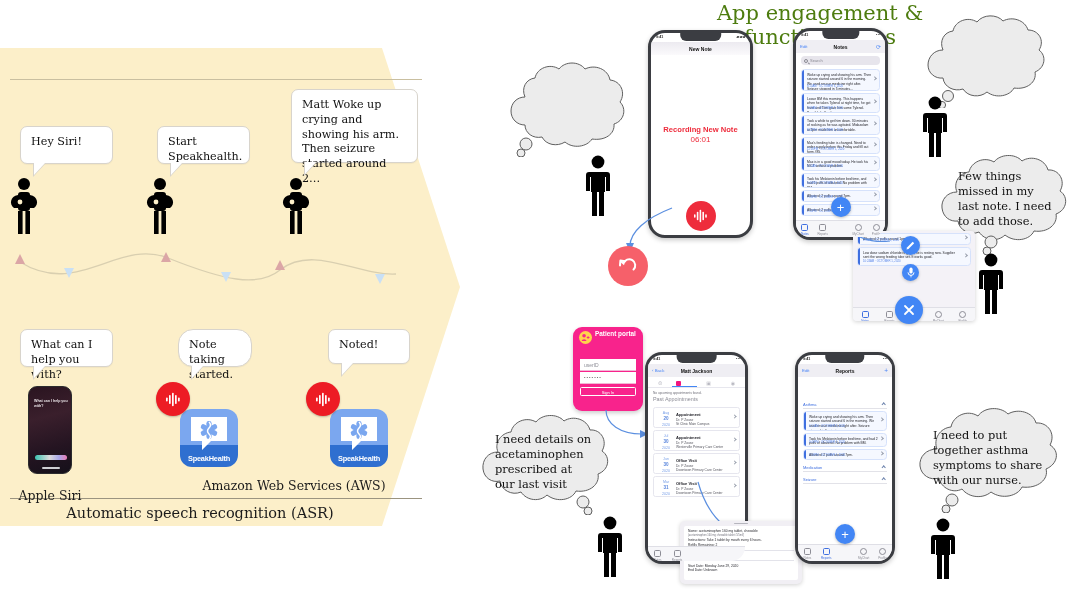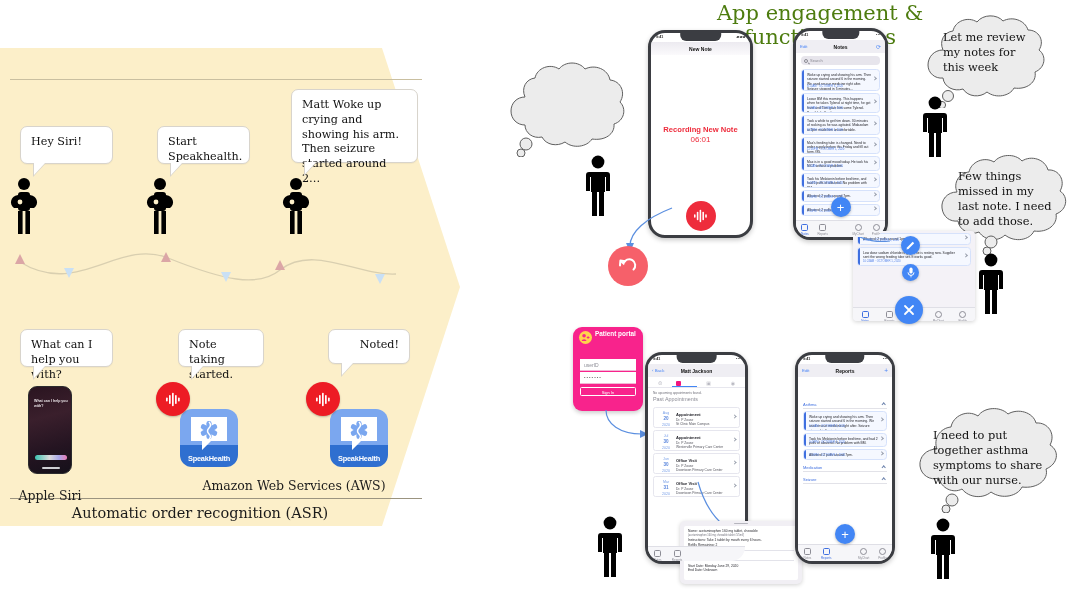--- a/index.html
+++ b/index.html
@@ -358,21 +358,21 @@
   .arrow-svg { position: absolute; left: 0; top: 0; overflow: visible; }
 </style>
 </head>
 <body>
 
 <div class="stage">
 
   <div id="asr-panel"></div>
   <div id="asr-title-rule"></div>
   <div id="asr-footer-rule"></div>
-  <div id="asr-footer">Automatic order recognition (ASR)</div>
+  <div id="asr-footer">Automatic speech recognition (ASR)</div>
 
   <div class="sbubble" style="left:157px;top:126px;width:93px;height:38px;">
     <span>Start Speakhealth.</span>
     <i class="tail"></i>
     <i class="tail-i"></i>
   </div>
   <div class="sbubble" style="left:20px;top:126px;width:93px;height:38px;">
     <span>Hey Siri!</span>
     <i class="tail"></i>
     <i class="tail-i"></i>
@@ -430,26 +430,26 @@
       <polygon points="213,26 223,26 218,36" fill="#c9e0f5"></polygon>
       <polygon points="367,28 377,28 372,38" fill="#c9e0f5"></polygon>
     </svg>
   </div>
 
   <div class="sbubble" style="left:20px;top:329px;width:93px;height:38px;">
     <span>What can I help you with?</span>
     <i class="tail"></i>
     <i class="tail-i"></i>
   </div>
-  <div class="sbubble" style="left:178px;top:329px;width:86px;height:38px;">
+  <div class="sbubble" style="left:178px;top:329px;width:74px;height:38px;border-radius:15px;">
     <span>Note taking started.</span>
     <i class="tail"></i>
     <i class="tail-i"></i>
   </div>
-  <div class="sbubble" style="left:328px;top:329px;width:82px;height:35px;text-align:right;">
+  <div class="sbubble" style="left:328px;top:329px;width:82px;height:35px;">
     <span>Noted!</span>
     <i class="tail"></i>
     <i class="tail-i"></i>
   </div>
 
   <div id="siri-phone">
     <div class="siri-text">What can I help you with?</div>
     <div class="siri-wave"></div>
     <div class="siri-home"></div>
   </div>
@@ -648,21 +648,20 @@
 
   <div class="cloud" style="left:913px;top:12px;width:150px;height:96px;">
     <svg width="150" height="96" viewBox="0 0 150 96">
       <path d="M30 38 C21 38 15 45 15 53 C15 61 22 67 30 66 C31 75 41 80 50 77
                C55 85 67 86 74 80 C83 87 97 84 101 76 C114 78 124 70 122 60
                C132 56 134 44 126 38 C132 29 126 18 115 18 C112 8 99 4 90 9
                C84 2 70 2 64 10 C55 4 42 9 40 19 C31 20 26 29 30 38 Z" fill="#ececec" stroke="#5f5f5f" stroke-width="1"></path>
       <circle cx="35" cy="84" r="5.5" fill="#ececec" stroke="#5f5f5f" stroke-width="1"></circle>
       <circle cx="29" cy="93" r="3.6" fill="#ececec" stroke="#5f5f5f" stroke-width="1"></circle>
     </svg>
-    <div class="ctext" style="left:30px;top:18px;width:92px;">Let me review my notes for this week</div>
   </div>
   <div class="figure" style="left:920px;top:96px;">
     <svg width="30" height="62" viewBox="0 0 30 62">
       <circle cx="15" cy="7" r="6.4" fill="#000"></circle>
       <path d="M6 17 h18 a3 3 0 0 1 3 3 v16 h-4 v-14 h-16 v14 h-4 v-16 a3 3 0 0 1 3 -3 z" fill="#000"></path>
       <rect x="8" y="17" width="14" height="20" fill="#000"></rect>
       <rect x="9" y="37" width="5" height="24" fill="#000"></rect>
       <rect x="16" y="37" width="5" height="24" fill="#000"></rect>
     </svg>
   </div>
@@ -754,20 +753,31 @@
     <div class="ph-title">Patient portal</div>
     <div class="fld" style="top:32px;">userID</div>
     <div class="fld" style="top:45px;font-size:4.4px;letter-spacing:1px;color:#444;">•••••••</div>
     <div class="btn">Sign In</div>
   </div>
   <svg class="arrow-svg" style="left:598px;top:410px;width:60px;height:30px;">
     <path d="M8 0 C8 14 22 24 44 24" fill="none" stroke="#5b8fe0" stroke-width="1.2"></path>
     <polygon points="50,24 42,20 42,28" fill="#5b8fe0"></polygon>
   </svg>
 
+  <div class="cloud" style="left:468px;top:410px;width:155px;height:105px;">
+    <svg width="155" height="105" viewBox="0 0 155 105">
+      <path d="M30 42 C20 42 14 50 15 59 C16 68 24 73 32 71 C33 80 44 86 53 82
+               C59 91 72 92 79 85 C89 93 104 90 108 81 C122 83 132 74 130 64
+               C141 60 143 47 134 41 C140 31 133 19 122 20 C119 9 105 5 96 11
+               C89 3 74 4 68 12 C58 6 45 12 43 22 C33 23 26 33 30 42 Z" fill="#ececec" stroke="#5f5f5f" stroke-width="1"></path>
+      <circle cx="115" cy="92" r="6" fill="#ececec" stroke="#5f5f5f" stroke-width="1"></circle>
+      <circle cx="120" cy="101" r="4" fill="#ececec" stroke="#5f5f5f" stroke-width="1"></circle>
+    </svg>
+    <div class="ctext" style="left:27px;top:22px;width:100px;">I need details on acetaminophen prescribed at our last visit</div>
+  </div>
   <div class="figure" style="left:595px;top:516px;">
     <svg width="30" height="62" viewBox="0 0 30 62">
       <circle cx="15" cy="7" r="6.4" fill="#000"></circle>
       <path d="M6 17 h18 a3 3 0 0 1 3 3 v16 h-4 v-14 h-16 v14 h-4 v-16 a3 3 0 0 1 3 -3 z" fill="#000"></path>
       <rect x="8" y="17" width="14" height="20" fill="#000"></rect>
       <rect x="9" y="37" width="5" height="24" fill="#000"></rect>
       <rect x="16" y="37" width="5" height="24" fill="#000"></rect>
     </svg>
   </div>
 

